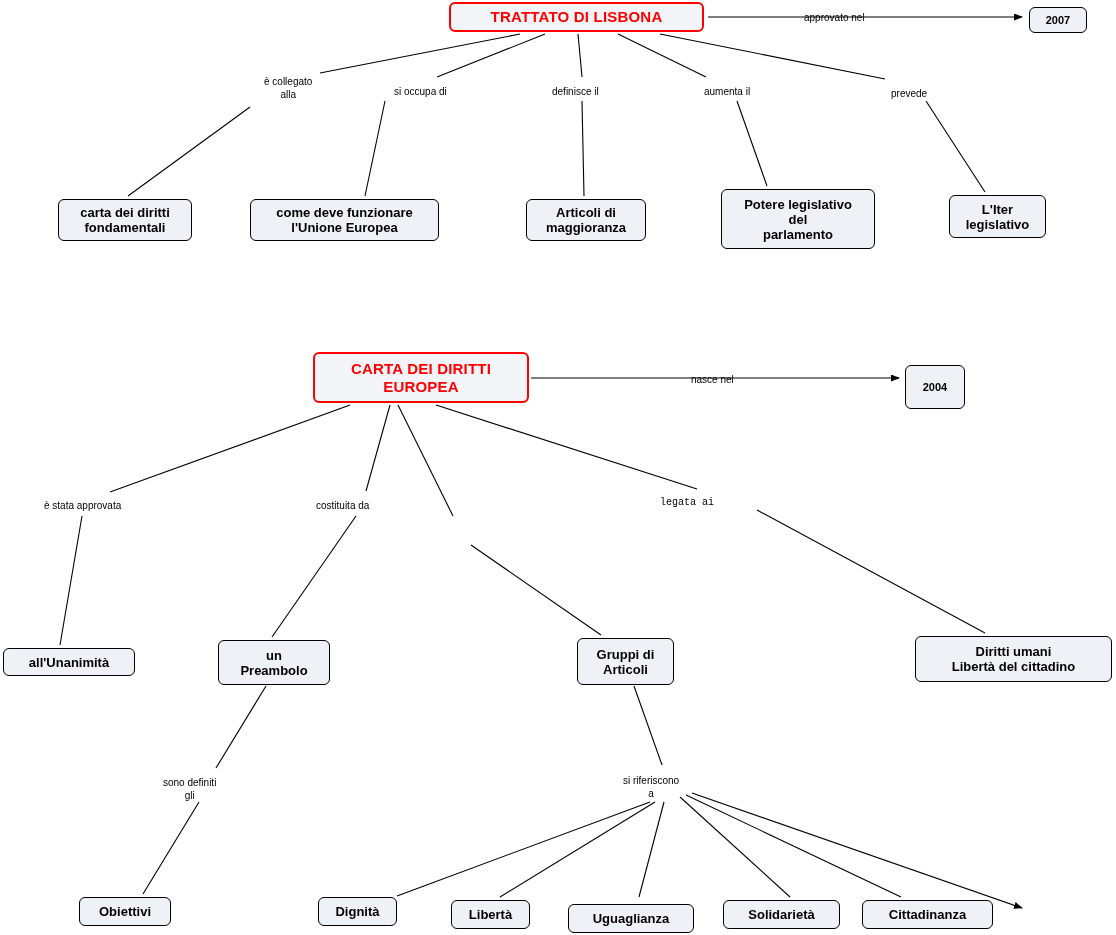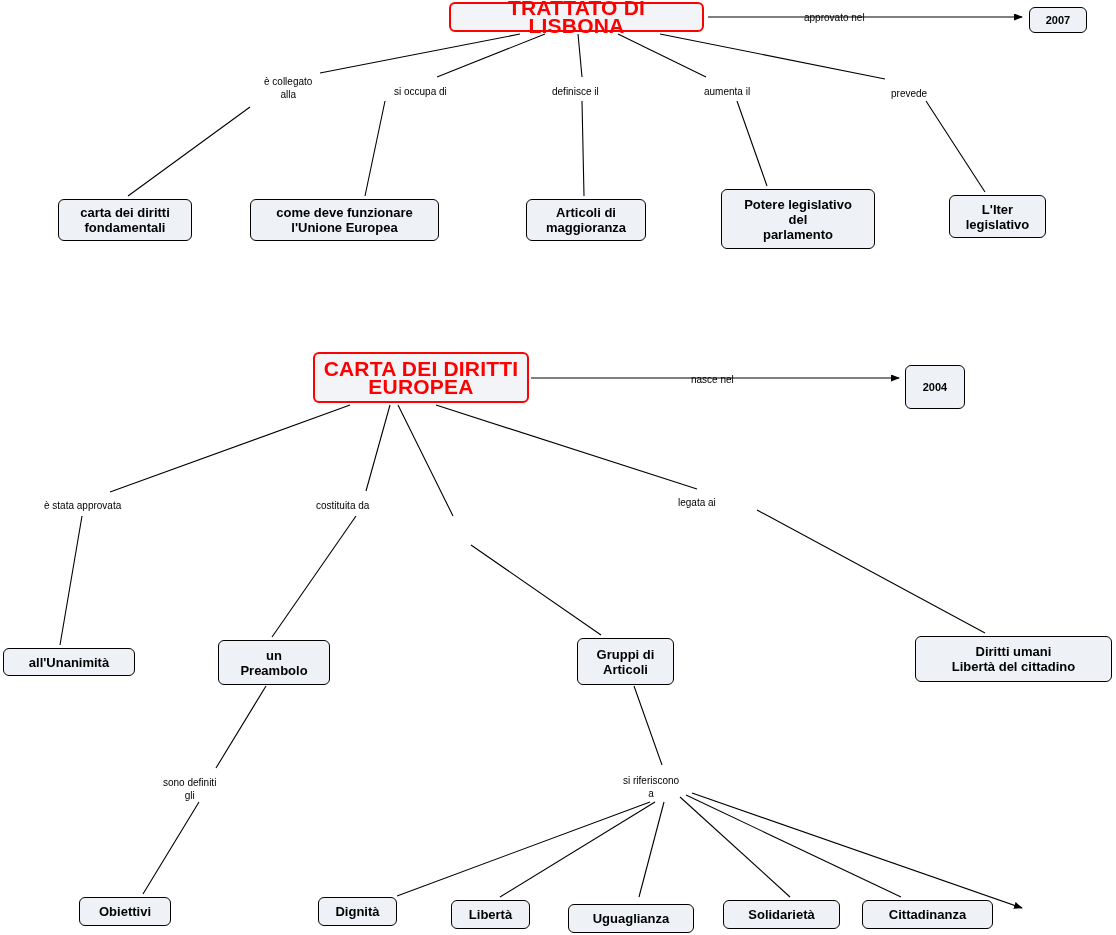--- a/index.html
+++ b/index.html
@@ -41,21 +41,21 @@
     display: flex;
     align-items: center;
     justify-content: center;
     padding: 3px 7px;
     white-space: pre-line;
   }
   .node.root {
     color: #ff0000;
     background: #f2f4f8;
     border: 2px solid #ff0000;
-    font-size: 21px;
+    font-size: 15px;
     line-height: 18px;
     letter-spacing: 0.2px;
   }
   .node.year {
     font-size: 11px;
   }
   .label {
     position: absolute;
     font-size: 10px;
     line-height: 13px;
@@ -132,19 +132,19 @@
       <div class="label" style="left: 804px; top: 11px;">approvato nel</div>
       <div class="label" style="left: 264px; top: 75px;">è collegato
 alla</div>
       <div class="label" style="left: 394px; top: 85px;">si occupa di</div>
       <div class="label" style="left: 552px; top: 85px;">definisce il</div>
       <div class="label" style="left: 704px; top: 85px;">aumenta il</div>
       <div class="label" style="left: 891px; top: 87px;">prevede</div>
       <div class="label" style="left: 691px; top: 373px;">nasce nel</div>
       <div class="label" style="left: 44px; top: 499px;">è stata approvata</div>
       <div class="label" style="left: 316px; top: 499px;">costituita da</div>
-      <div class="label" style="left: 678px; top: 496px;">legata ai</div>
+      <div class="label" style="left: 660px; top: 496px; font-family: Liberation Mono, monospace;">legata ai</div>
       <div class="label" style="left: 163px; top: 776px;">sono definiti
 gli</div>
       <div class="label" style="left: 623px; top: 774px;">si riferiscono
 a</div>
     </div>
 </div>
 
 </body></html>

